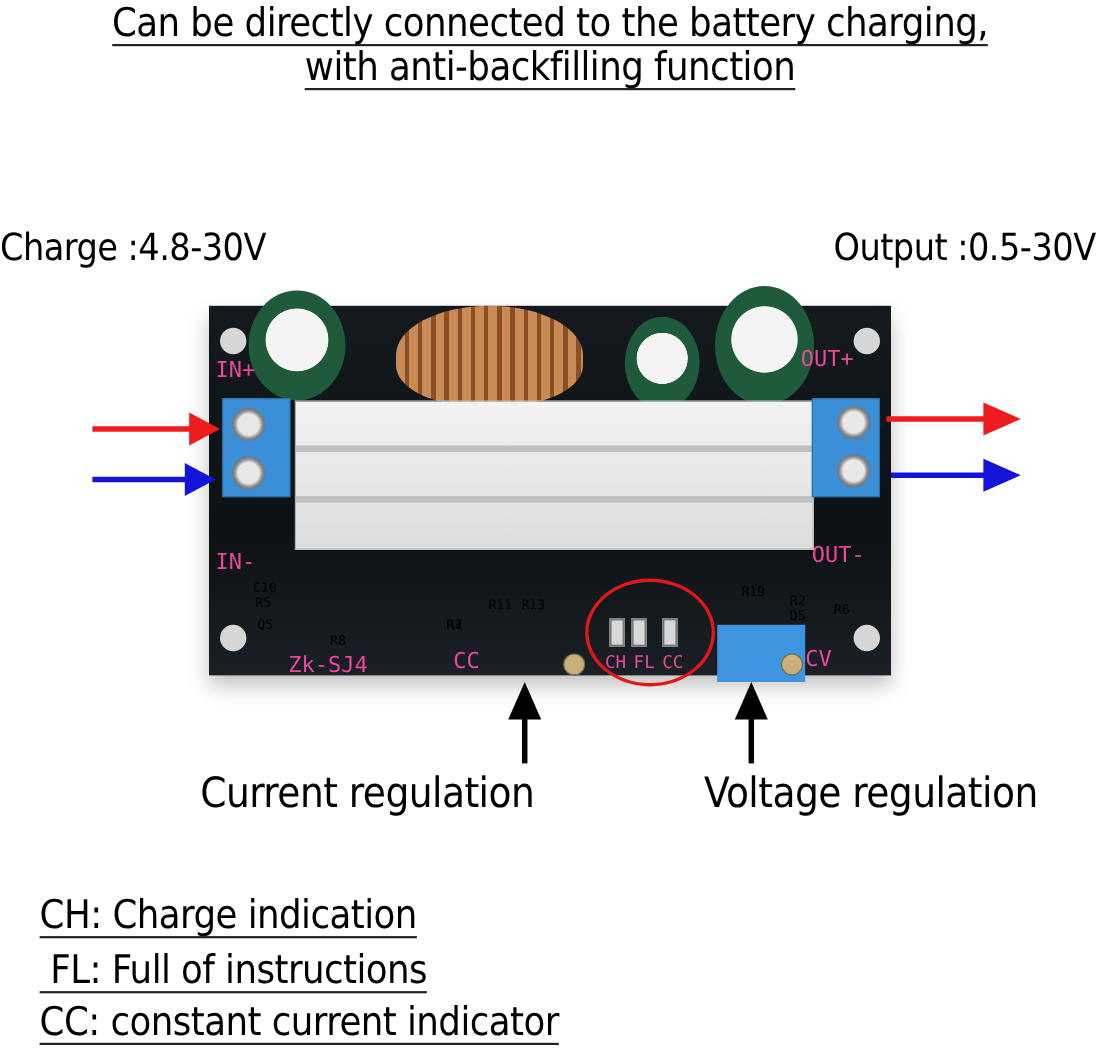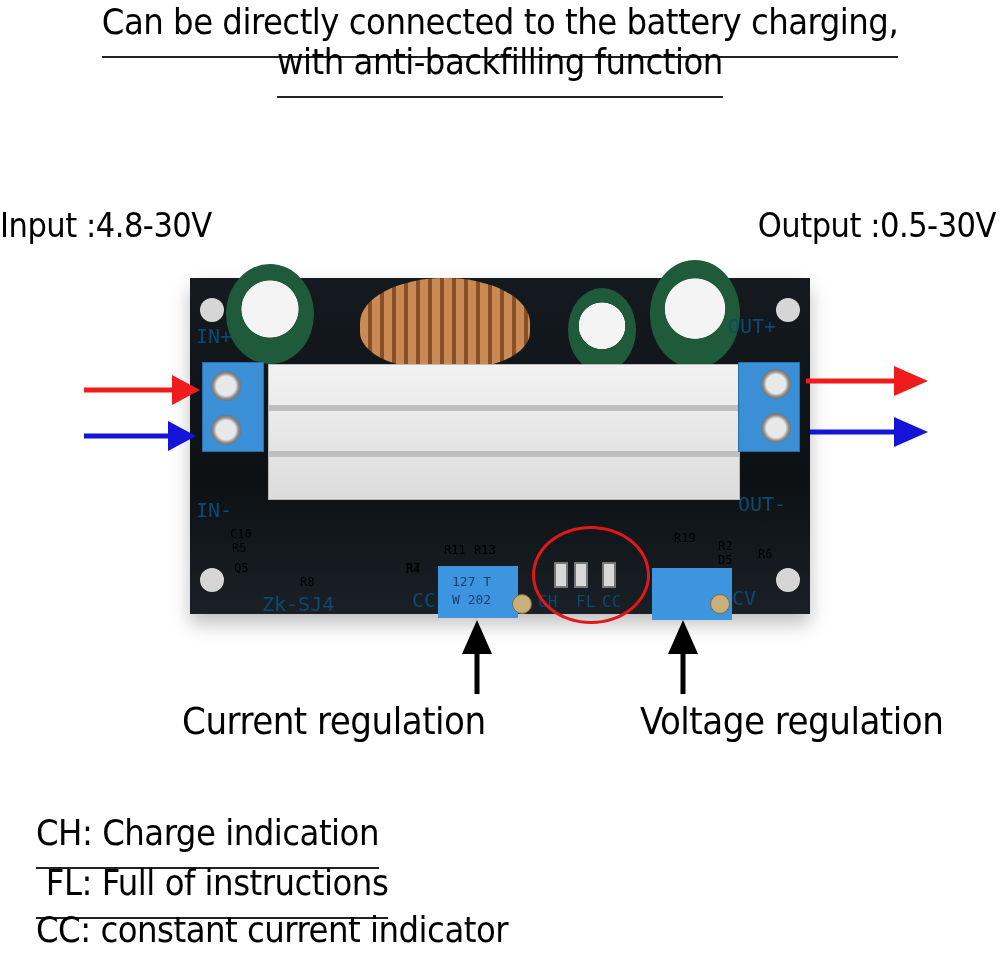--- a/index.html
+++ b/index.html
@@ -1,38 +1,38 @@
 <!DOCTYPE html>
 <html><head>
 <meta charset="utf-8">
 <style>
   html, body { margin:0; padding:0; background:#ffffff; }
   body { width:1000px; height:957px; position:relative; overflow:hidden;
          font-family:"Liberation Sans", "DejaVu Sans", sans-serif; color:#000; }
   .txt { position:absolute; white-space:nowrap; font-family:"DejaVu Sans Condensed","DejaVu Sans", sans-serif;
          font-stretch:condensed; line-height:1; }
-  .ul { border-bottom:2px solid #222; padding-bottom:16px; }
+  .ul { border-bottom:2px solid #222; padding-bottom:0; }
   #title1 { top:4px; left:0; width:1000px; text-align:center; font-size:36px; letter-spacing:-0.5px; }
   #title1 span { display:inline-block; }
   #title2 { top:44px; left:0; width:1000px; text-align:center; font-size:36px; letter-spacing:-0.5px; }
   #title2 span { display:inline-block; }
   #input-label { top:208px; left:0px; font-size:34px; letter-spacing:-0.5px; }
   #output-label { top:208px; right:4px; font-size:34px; letter-spacing:-0.5px; }
   #current-label { top:702px; left:182px; font-size:38px; letter-spacing:-0.5px; }
   #voltage-label { top:702px; left:640px; font-size:38px; letter-spacing:-0.5px; }
   .legend { left:36px; font-size:36px; letter-spacing:-0.5px; }
   #leg1 { top:815px;text-align:center; }
   #leg2 { top:865px; left:44px; }
   #leg3 { top:912px; }
 
   .board { position:absolute; left:190px; top:278px; width:620px; height:336px; }
   .pcb { position:absolute; left:0; top:0; width:620px; height:336px;
          background:linear-gradient(180deg,#141a1f 0%,#0d1114 60%,#1a2026 100%);
          box-shadow:0 10px 18px rgba(0,0,0,0.25); }
-  .silk { position:absolute; color:#0c4a6e; font-family:"DejaVu Sans Mono", monospace; font-size:20px; line-height:1; }
+  .silk { position:absolute; color:#ec4899; font-family:"DejaVu Sans Mono", monospace; font-size:20px; line-height:1; }
   .silk.small { font-size:12px; color:#000000; }
   .heatsink { position:absolute; left:78px; top:86px; width:470px; height:134px;
               background:linear-gradient(180deg,#f2f2f2 0%,#dcdcdc 100%); border:1px solid #bbb; }
   .fin { position:absolute; left:0; width:100%; height:6px; background:#bfbfbf; }
   .cap { position:absolute; border-radius:50%; background:radial-gradient(circle at 50% 45%, #f4f4f4 0 40%, #1f5a3a 41% 100%); }
   .coil { position:absolute; left:170px; top:0px; width:170px; height:90px; border-radius:50% 50% 40% 40%;
           background:repeating-linear-gradient(90deg,#c98a55 0 8px,#8a4f24 8px 12px); }
   .terminal { position:absolute; width:60px; height:88px; background:#3a8fd6; border:1px solid #2d6da5; }
   .screw { position:absolute; width:30px; height:30px; border-radius:50%; background:radial-gradient(circle,#e8e8e8 0 45%,#8c8c8c 60%,#234 100%); }
   .pot { position:absolute; width:80px; height:52px; background:#3d95e0; color:#1a3d70; font-family:"DejaVu Sans Mono",monospace; font-size:13px; }
@@ -42,21 +42,21 @@
   .hole { position:absolute; width:24px; height:24px; border-radius:50%; background:#d6d6d6; }
 
   svg.overlay { position:absolute; left:0; top:0; }
 </style>
 </head>
 <body>
 
 <div id="title1" class="txt"><span class="ul">Can be directly connected to the battery charging,</span></div>
 <div id="title2" class="txt"><span class="ul">with anti-backfilling function</span></div>
 
-<div id="input-label" class="txt">Input :4.8-30V</div>
+<div id="input-label" class="txt">Charge :4.8-30V</div>
 <div id="output-label" class="txt">Output :0.5-30V</div>
 
 <div class="board">
   <div class="pcb"></div>
 
   <div class="hole" style="left:10px;top:20px"></div>
   <div class="hole" style="left:586px;top:20px"></div>
   <div class="hole" style="left:10px;top:290px"></div>
   <div class="hole" style="left:586px;top:290px"></div>
 
@@ -93,30 +93,26 @@
   <div class="silk small" style="left:254px;top:266px">R11</div>
   <div class="silk small" style="left:284px;top:266px">R13</div>
   <div class="silk small" style="left:484px;top:254px">R19</div>
   <div class="silk small" style="left:528px;top:262px">R2</div>
   <div class="silk small" style="left:528px;top:276px">D5</div>
   <div class="silk small" style="left:568px;top:270px">R6</div>
 
   <div class="silk" style="left:72px;top:316px">Zk-SJ4</div>
 
   <div class="silk" style="left:222px;top:312px">CC</div>
-  <div class="pot" style="left:248px;top:288px">
-    <div style="position:absolute;left:14px;top:8px">127 T</div>
-    <div style="position:absolute;left:14px;top:26px">W 202</div>
-  </div>
   <div class="knob" style="left:322px;top:316px"></div>
 
   <div class="led" style="left:364px;top:284px"></div>
   <div class="led" style="left:384px;top:284px"></div>
   <div class="led" style="left:412px;top:284px"></div>
-  <div class="silk" style="left:348px;top:316px;font-size:16px">CH</div>
+  <div class="silk" style="left:360px;top:316px;font-size:16px">CH</div>
   <div class="silk" style="left:386px;top:316px;font-size:16px">FL</div>
   <div class="silk" style="left:412px;top:316px;font-size:16px">CC</div>
   <div class="circle-hl" style="border-color: rgb(224, 24, 24);"></div>
 
   <div class="pot" style="left:462px;top:290px"></div>
   <div class="knob" style="left:520px;top:316px"></div>
   <div class="silk" style="left:542px;top:310px">CV</div>
 </div>
 
 <svg class="overlay" width="1000" height="957">

